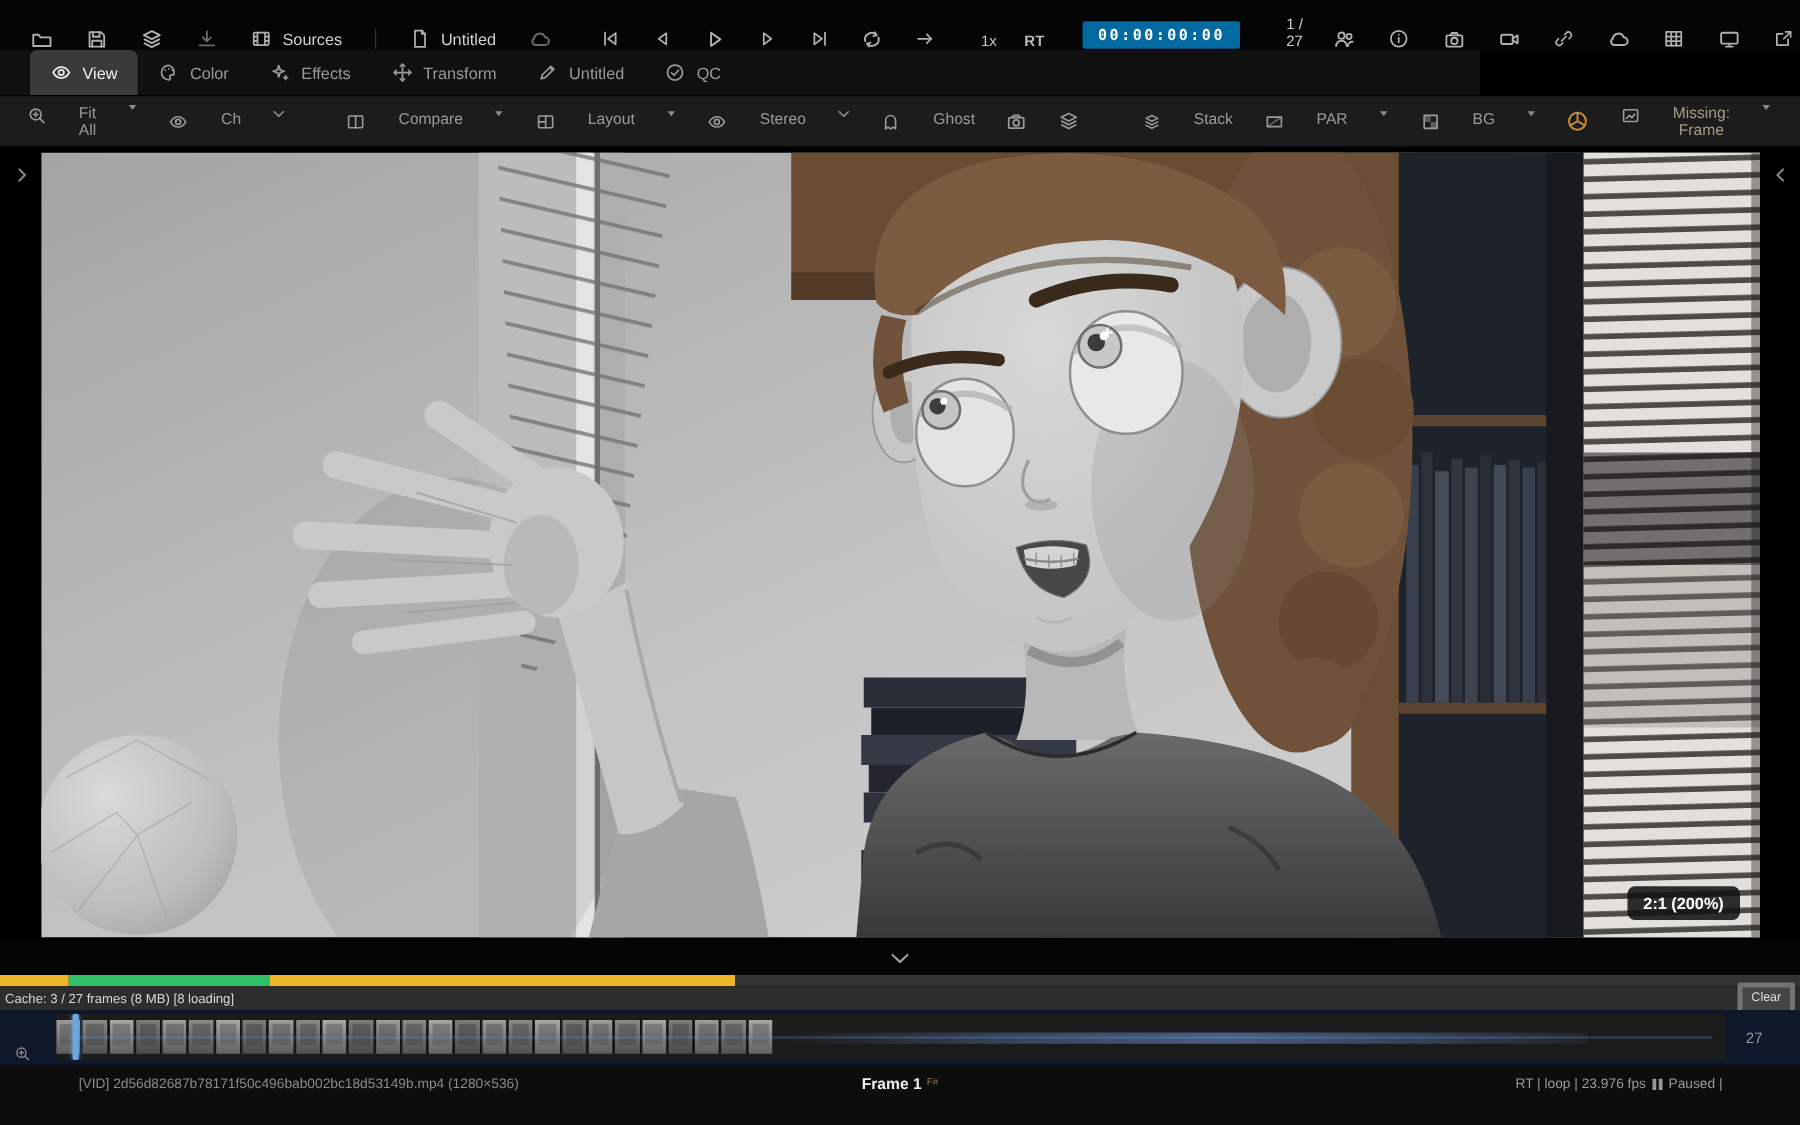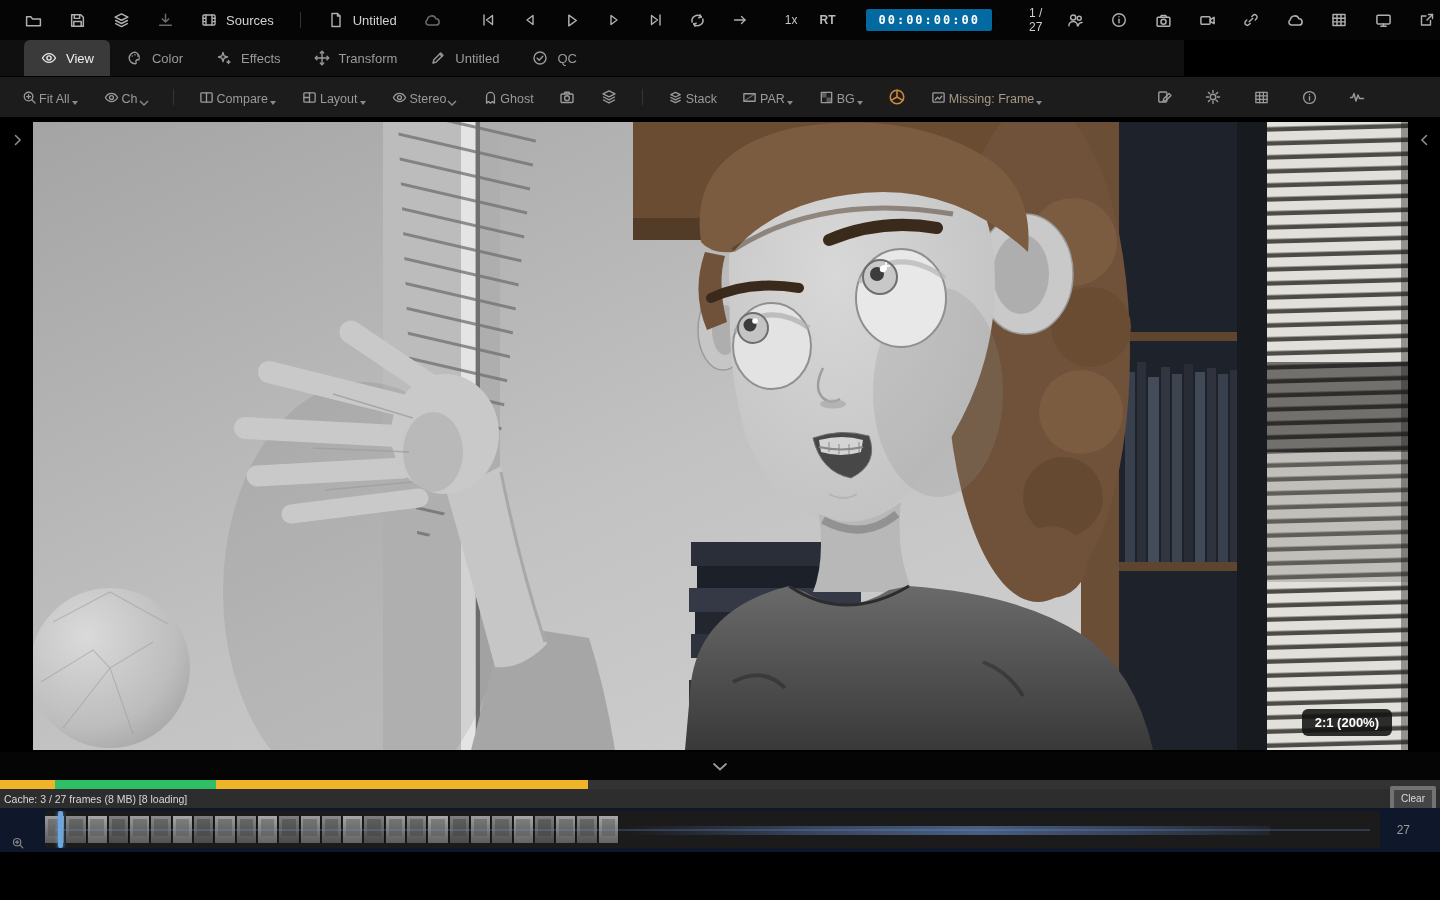--- a/index.html
+++ b/index.html
@@ -2,21 +2,21 @@
 <html><head>
 <meta charset="utf-8">
 <style>
   * { box-sizing: border-box; margin: 0; padding: 0; }
   html,body { width:1440px; height:900px; background:#000; overflow:hidden;
     font-family:"Liberation Sans", sans-serif; }
   .stage { position:relative; width:1440px; height:900px; background:#000; }
 
   
   .topbar { position:absolute; left:0; top:0; width:1440px; height:40px;
-    background:#050505; display:flex; align-items:center; }
+    background:#050505; display:flex; align-items:flex-end; }
   .ic { display:inline-flex; align-items:center; justify-content:center; width:18px; height:18px; flex:none; }
   .ic svg { stroke:#b0b0b0; fill:none; stroke-width:1.4; stroke-linecap:round; stroke-linejoin:round; }
   .ic.dim svg { stroke:#6a6a6a; }
   .tb-group { display:flex; align-items:center; gap:26px; padding-left:24px; }
   .tb-group.rightg { margin-left:auto; padding-right:24px; gap:26px; }
   .tb-btn { display:flex; align-items:center; gap:8px; background:none; border:none;
     color:#d2d2d2; font-size:13px; font-family:inherit; }
   .vsep { width:1px; height:16px; background:#333; }
   .transport { display:flex; align-items:center; gap:24px; margin-left:38px; }
   .tb-txt { background:none; border:none; color:#c4c4c4; font-size:12px; font-family:inherit; }
@@ -33,21 +33,21 @@
   .tab { display:flex; align-items:center; gap:8px; padding:0 16px; color:#9a9a9a;
     font-size:13px; border-radius:6px 6px 0 0; }
   .tab .ic svg { stroke:#9a9a9a; }
   .tab.active { background:#3a3a3a; color:#f0f0f0; }
   .tab.active .ic svg { stroke:#e8e8e8; }
 
   
   .toolbar { position:absolute; left:0; top:76px; width:1440px; height:42px;
     background:#1c1c1c; border-top:1px solid #000; border-bottom:1px solid #000;
     display:flex; align-items:center; gap:24px; padding-left:20px; font-size:12.5px; color:#9a9a9a; }
-  .tool { display:flex; align-items:flex-end; gap:1px; background:none; border:none;
+  .tool { display:flex; align-items:flex-start; gap:25px; background:none; border:none;
     color:#9a9a9a; font-size:12.5px; font-family:inherit; }
   .tool .ic svg { stroke:#9a9a9a; }
   .caret { display:inline-flex; }
   .tool.amber { color:#a89a85; }
   .toolbar .rightg2 { margin-left:auto; display:flex; gap:30px; padding-right:74px; }
 
   
   .viewport { position:absolute; left:0; top:118px; width:1440px; height:634px; background:#000; }
   .scene { position:absolute; left:33px; top:4px; width:1375px; height:628px; display:block; }
   .edge-toggle { position:absolute; top:14px; width:16px; height:16px; display:flex;
@@ -803,14 +803,29 @@
     <div class="frame-end">27</div>
     <button class="tl-zoom">
         <svg width="14" height="14" viewBox="0 0 16 16">
           <circle cx="7" cy="7" r="4.2"></circle>
           <path d="M10.2,10.2 L13.5,13.5"></path>
           <path d="M5.2,7 h3.6 M7,5.2 v3.6"></path>
         </svg>
       </button>
   </div>
 
+  <div class="statusbar">
+    <div class="media-info">[VID] 2d56d82687b78171f50c496bab002bc18d53149b.mp4 (1280×536)</div>
+    <div class="frame-center">
+      <span class="frame-label">Frame 1</span>
+      <span class="frame-unit">F#</span>
+    </div>
+    <div class="playback">
+      <span>RT | loop | 23.976 fps</span>
+      <span class="pause-ic">
+          <i></i>
+          <i></i>
+        </span>
+      <span>Paused |</span>
+    </div>
+  </div>
 
 </div>
 
 </body></html>

